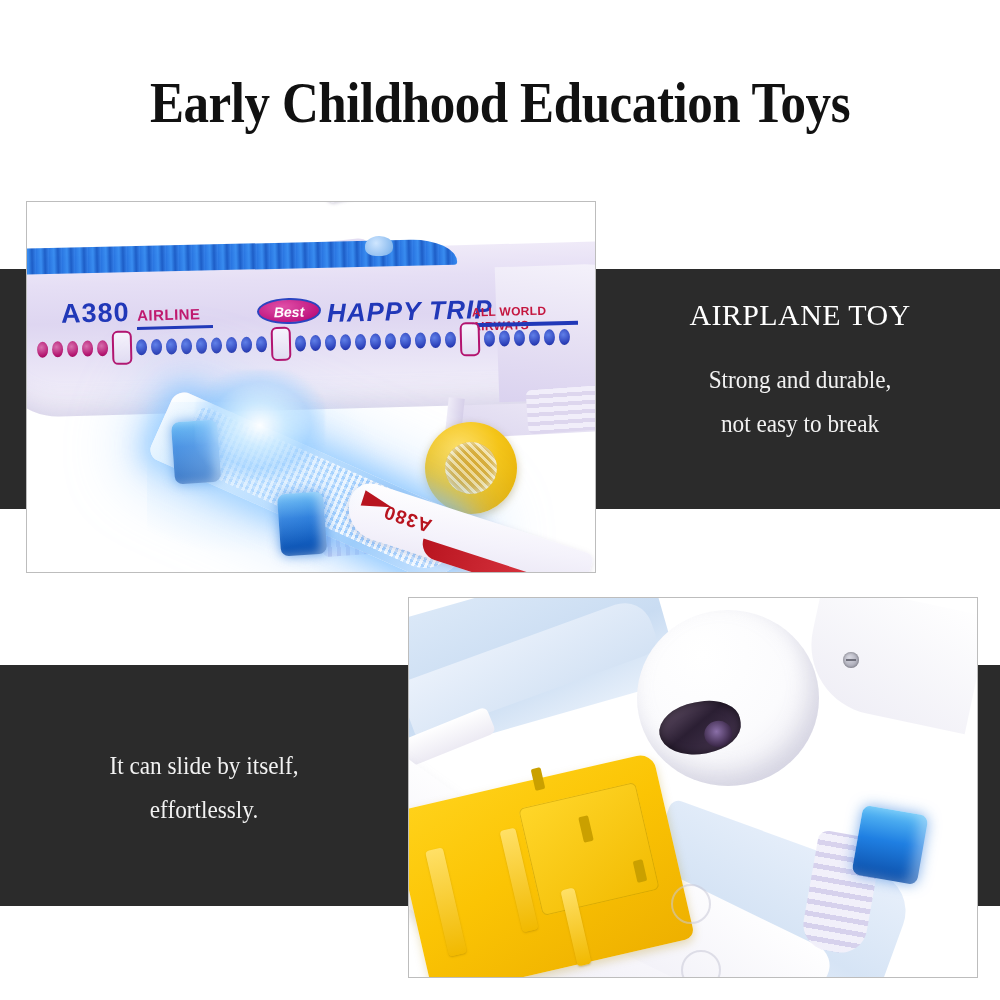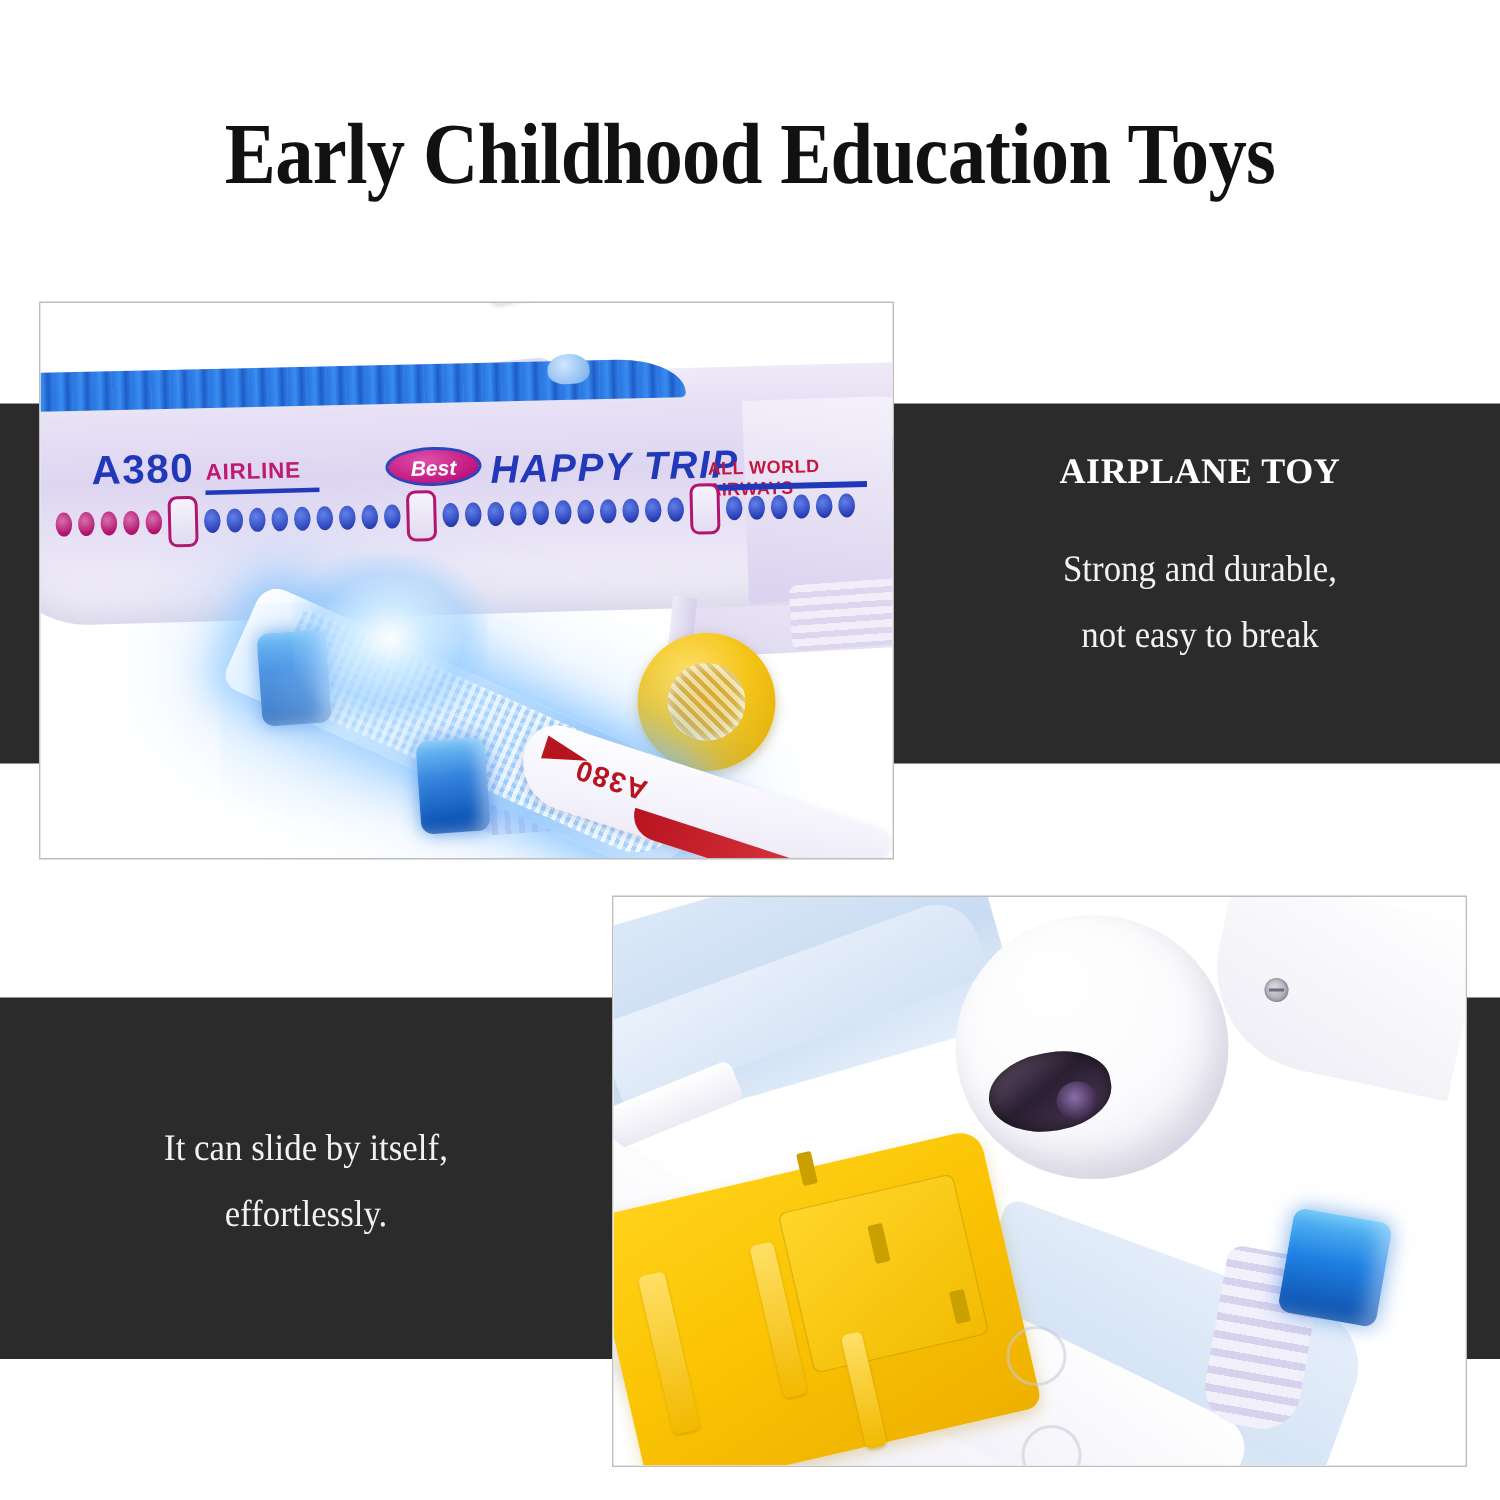--- a/index.html
+++ b/index.html
@@ -44,22 +44,22 @@
     left: 0; top: 665px; width: 1000px; height: 241px;
   }
 
   .band-text {
     position: absolute;
     color: #ffffff;
     text-align: center;
   }
   .band-heading {
     font-family: "Liberation Serif", serif;
-    font-weight: 700;
-    font-size: 24px;
+    font-weight: 400;
+    font-size: 30px;
     letter-spacing: 0.4px;
     line-height: 34px;
     white-space: nowrap;
   }
   .band-sub {
     font-family: "Liberation Serif", serif;
     font-weight: 400;
     font-size: 25px;
     line-height: 44px;
     color: #f2f2f2;

